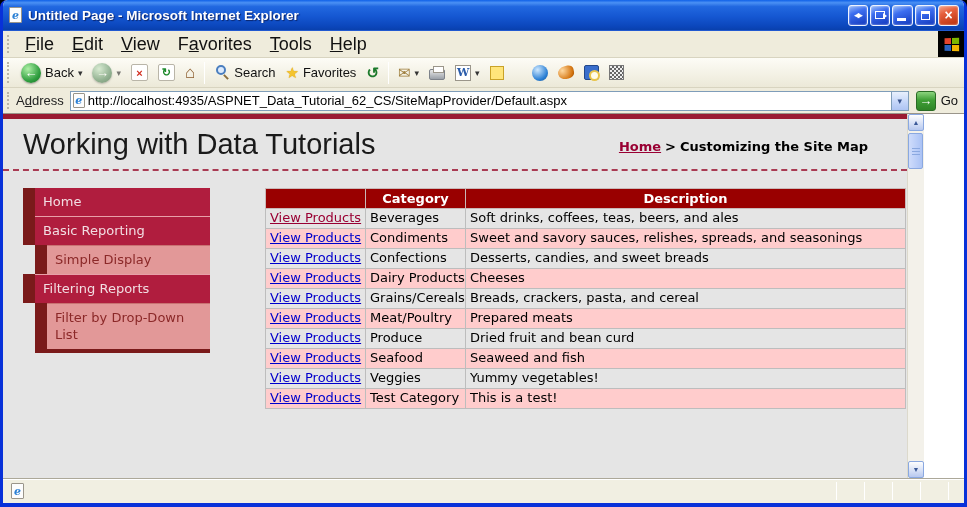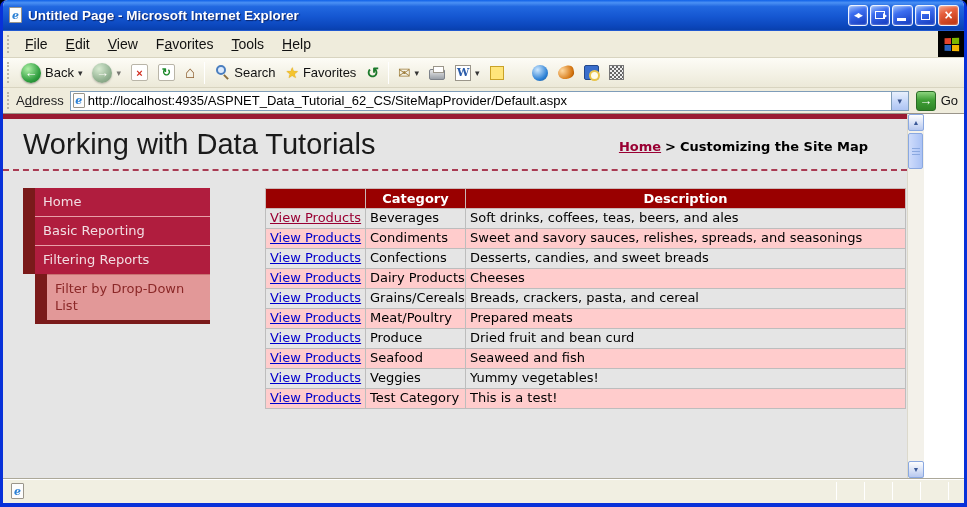--- a/index.html
+++ b/index.html
@@ -36,21 +36,21 @@
   .glyph-popout { width:10px; height:8px; border:1px solid #fff; position:relative; }
   .glyph-popout::after { content:""; position:absolute; right:-3px; top:1px; border-left:4px solid #fff; border-top:3px solid transparent; border-bottom:3px solid transparent; }
 
   
   .pageicon { width:13px; height:16px; background:#fdfdfd; border:1px solid #9a958a; border-radius:1px; display:flex; align-items:center; justify-content:center; flex:none; }
   .pageicon .e { color:#2a7fd4; font-family:"DejaVu Serif", serif; font-style:italic; font-weight:bold; font-size:11px; line-height:1; }
 
   
   .menubar { height:28px; flex:none; background:#efecdc; border-top:1px solid #2159d0; border-bottom:1px solid #d8d4c0; display:flex; align-items:center; padding-left:2px; }
   .grip { width:5px; height:70%; border-left:2px dotted #b9b5a8; margin:0 4px 0 2px; flex:none; }
-  .mi { font-size:14px; color:#111; padding:4px 9px; white-space:nowrap; }
+  .mi { font-size:18px; color:#111; padding:4px 9px; white-space:nowrap; }
   .mi .u { text-decoration:underline; }
   .menubar .spacer { flex:1; }
   .winlogo { width:26px; height:26px; background:#000; display:flex; align-items:center; justify-content:center; flex:none; }
   .flag { width:15px; height:13px; display:grid; grid-template:1fr 1fr / 1fr 1fr; gap:1px; transform:perspective(40px) rotateY(-14deg); }
   .flag i:nth-child(1){background:#e4442c;} .flag i:nth-child(2){background:#7db700;}
   .flag i:nth-child(3){background:#2a63c0;} .flag i:nth-child(4){background:#f3b700;}
 
   
   .toolbar { height:30px; flex:none; background:linear-gradient(180deg,#fdfcf6,#ece9d8); border-bottom:1px solid #d8d4c0; display:flex; align-items:center; padding-left:2px; }
   .tbtn { display:flex; align-items:center; gap:4px; padding:2px 5px; font-size:13px; color:#111; white-space:nowrap; }
@@ -296,20 +296,21 @@
           <div class="nav-item lvl1">
               <span class="nav-block"></span>
               <span class="nav-label">Home</span>
             </div>
           <div class="nav-item lvl1">
               <span class="nav-block"></span>
               <span class="nav-label">Basic Reporting</span>
             </div>
           <div class="nav-item lvl2">
               <span class="nav-block"></span>
+              <span class="nav-label">Simple Display</span>
             </div>
           <div class="nav-item lvl2">
               <span class="nav-block"></span>
             </div>
           <div class="nav-item lvl1">
               <span class="nav-block"></span>
               <span class="nav-label">Filtering Reports</span>
             </div>
           <div class="nav-item lvl2">
               <span class="nav-block"></span>

